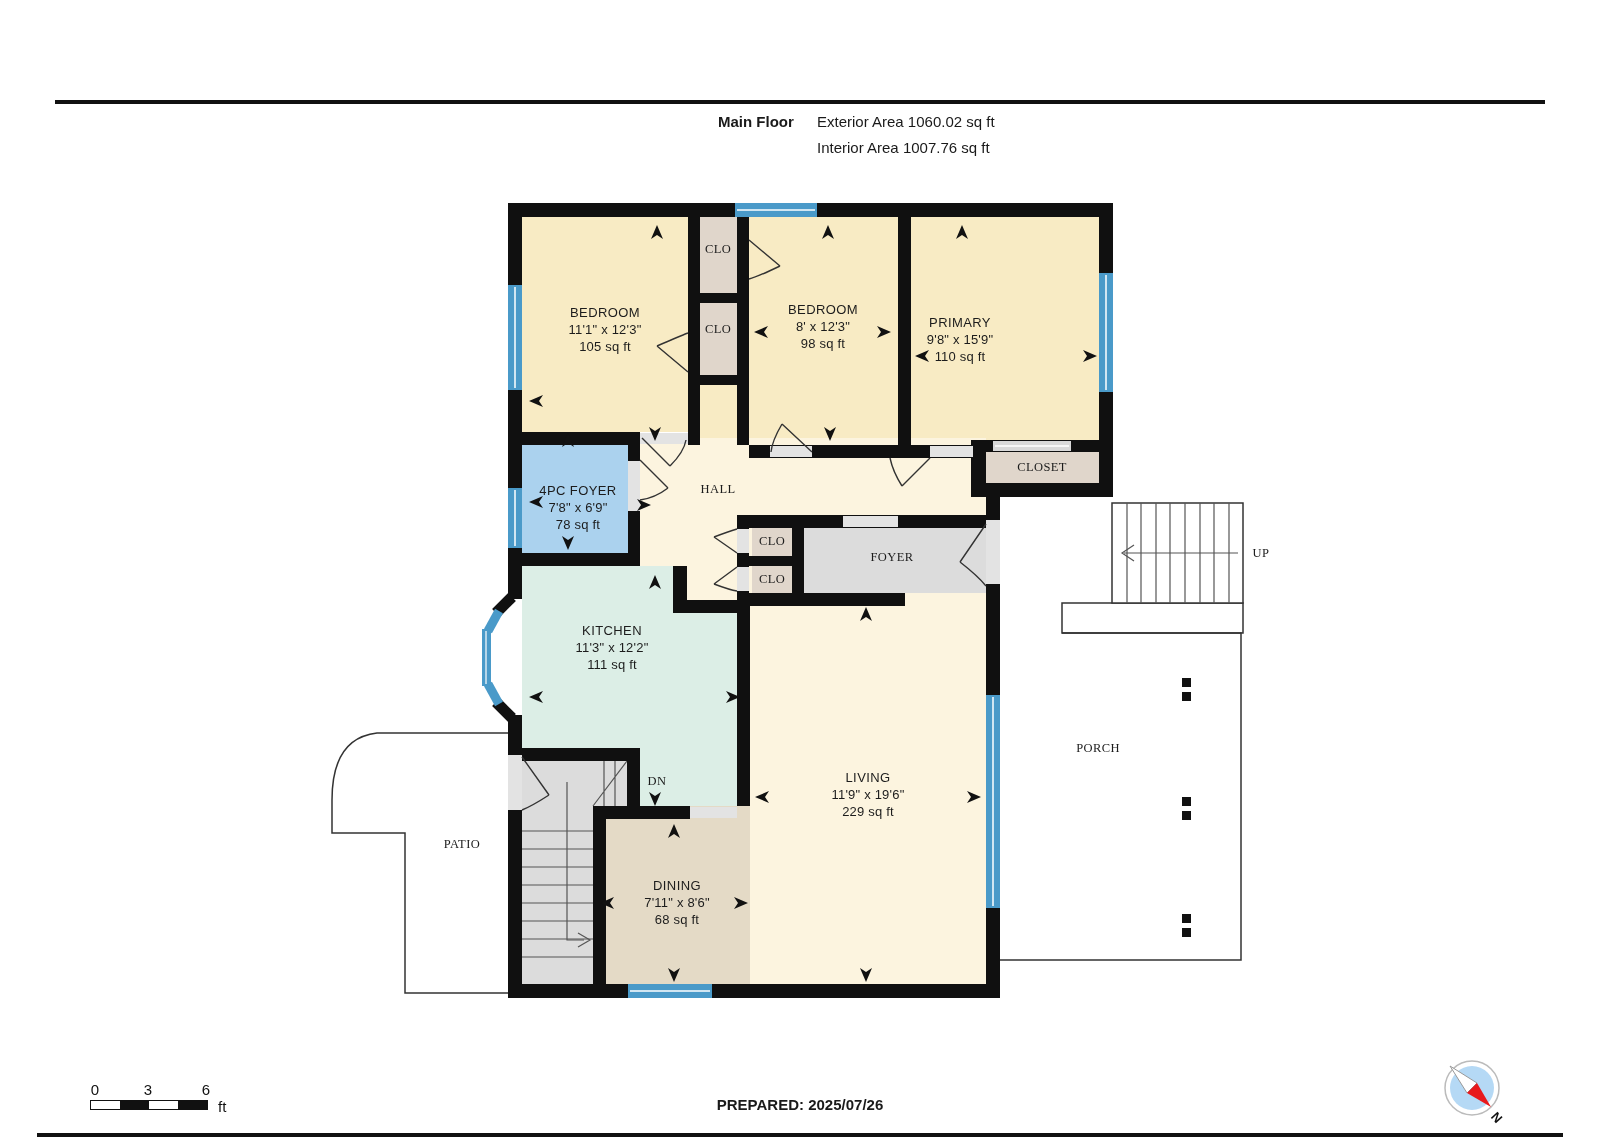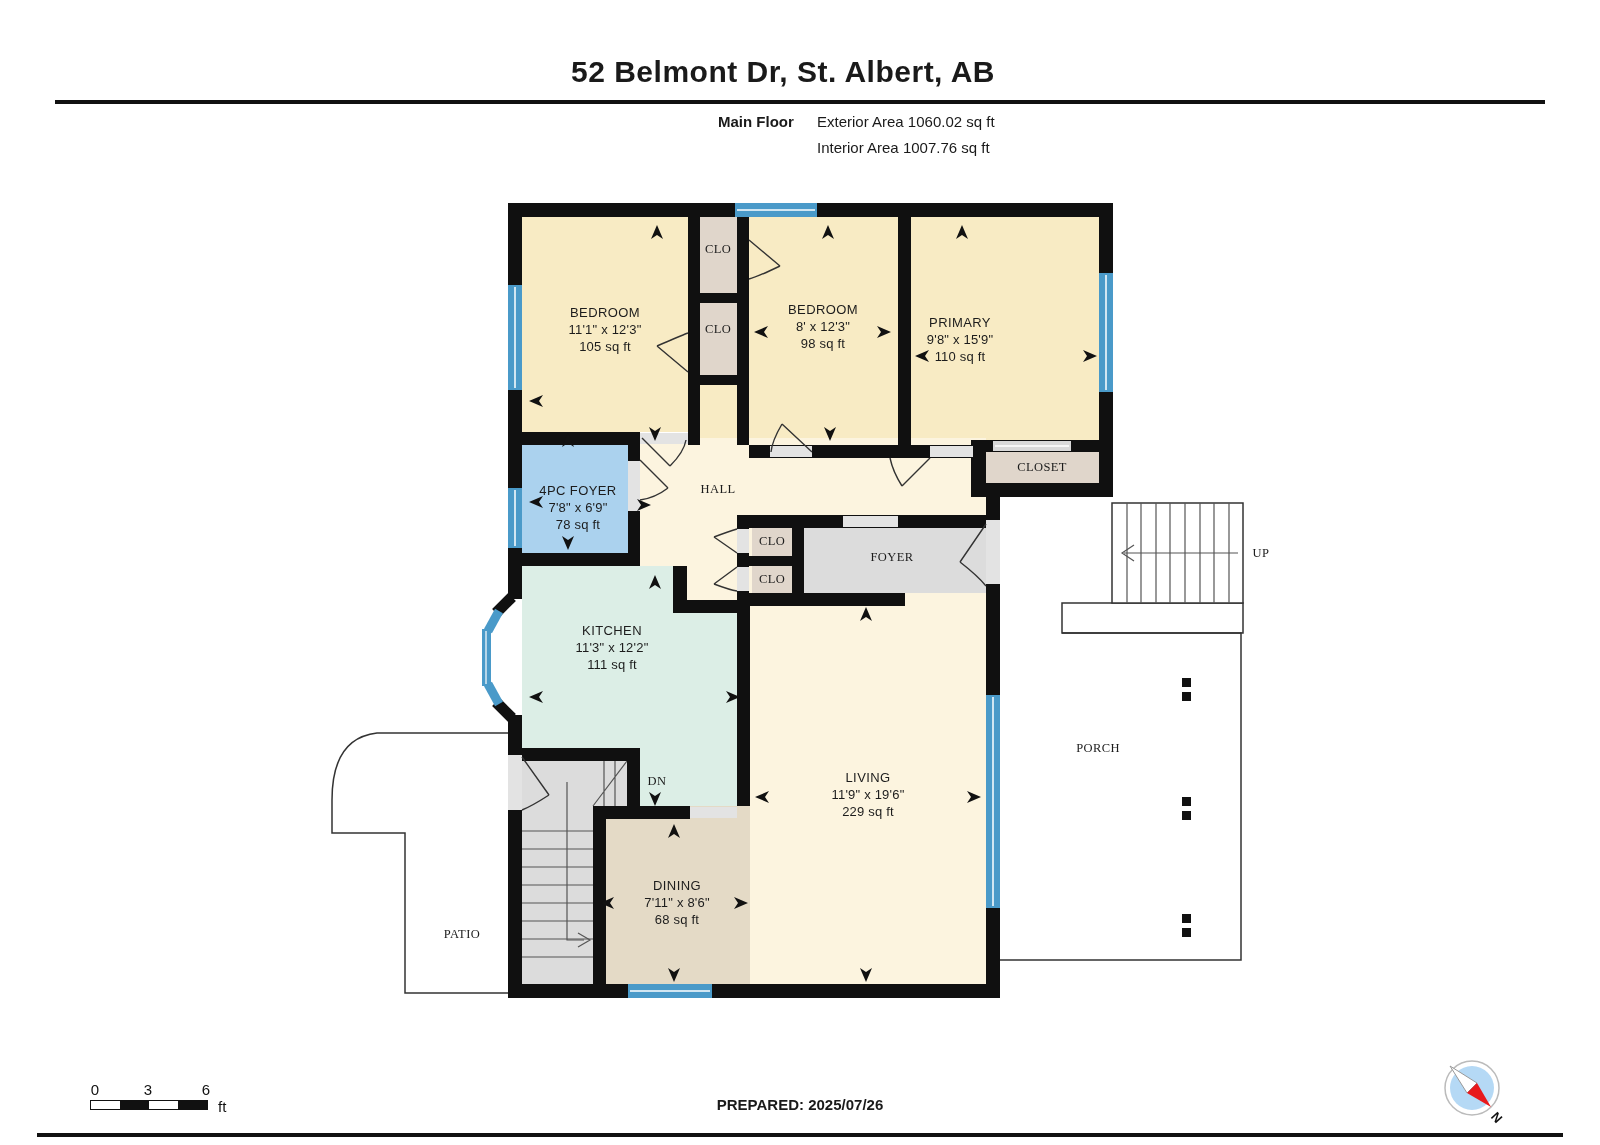--- a/index.html
+++ b/index.html
@@ -29,21 +29,20 @@
   .thinline{stroke:#333;stroke-width:1.5;fill:none;}
   .tread{stroke:#555;stroke-width:1.2;fill:none;}
   .arrowhead{fill:#111;}
   .nlabel{font-size:13px;font-weight:bold;color:#111;}
 </style>
 </head>
 <body>
 
 <div id="stage">
 
-  <div class="abs ctr title" style="left:783px;top:72px;">52 Belmont Dr, St. Albert, AB</div>
   <div class="abs hr" style="left:55px;top:100px;width:1490px;height:3.5px;"></div>
   <div class="abs subhdr bold" style="left:718px;top:113px;">Main Floor</div>
   <div class="abs subhdr" style="left:817px;top:113px;">Exterior Area 1060.02 sq ft</div>
   <div class="abs subhdr" style="left:817px;top:139px;">Interior Area 1007.76 sq ft</div>
 
   <svg width="1600" height="1145" viewBox="0 0 1600 1145">
 
     <defs>
       <path id="arr" d="M0,-7 L6,7 L0,3 L-6,7 Z"></path>
     </defs>
@@ -254,21 +253,21 @@
   <div class="abs ctr rlabel" style="left:868px;top:795px;">
     <div class="rname">LIVING</div>
     <div>11'9" x 19'6"</div>
     <div>229 sq ft</div>
   </div>
   <div class="abs ctr rlabel" style="left:677px;top:903px;">
     <div class="rname">DINING</div>
     <div>7'11" x 8'6"</div>
     <div>68 sq ft</div>
   </div>
-  <div class="abs ctr slabel" style="left:462px;top:934px;">PATIO</div>
+  <div class="abs ctr slabel" style="left:462px;top:844px;">PATIO</div>
   <div class="abs ctr slabel" style="left:1098px;top:748px;">PORCH</div>
   <div class="abs ctr slabel" style="left:1261px;top:553px;">UP</div>
   <div class="abs ctr slabel" style="left:635px;top:781px;padding-left:44px;">DN</div>
 
   <div class="abs ctr ticknum" style="left:95px;top:1089px;">0</div>
   <div class="abs ctr ticknum" style="left:148px;top:1089px;">3</div>
   <div class="abs ctr ticknum" style="left:206px;top:1089px;">6</div>
   <div class="scalebar">
     <div class="sw"></div>
       <div class="sb"></div>

